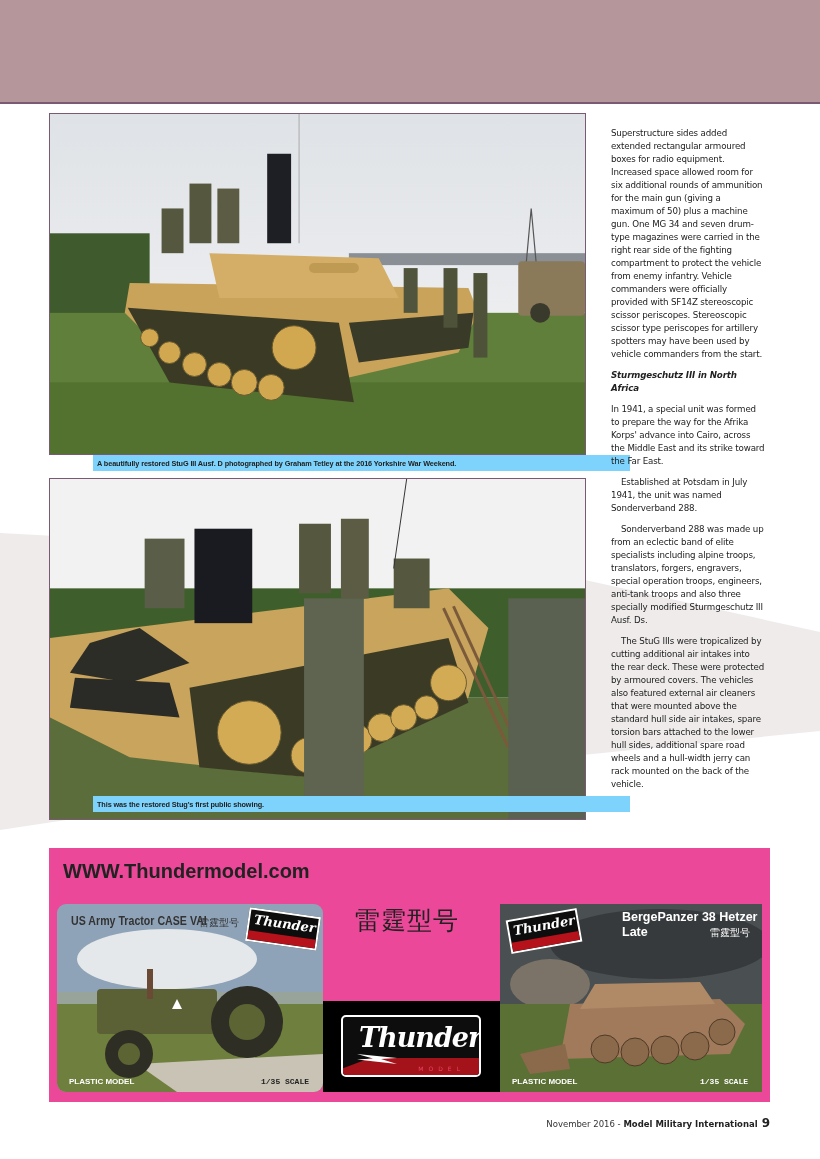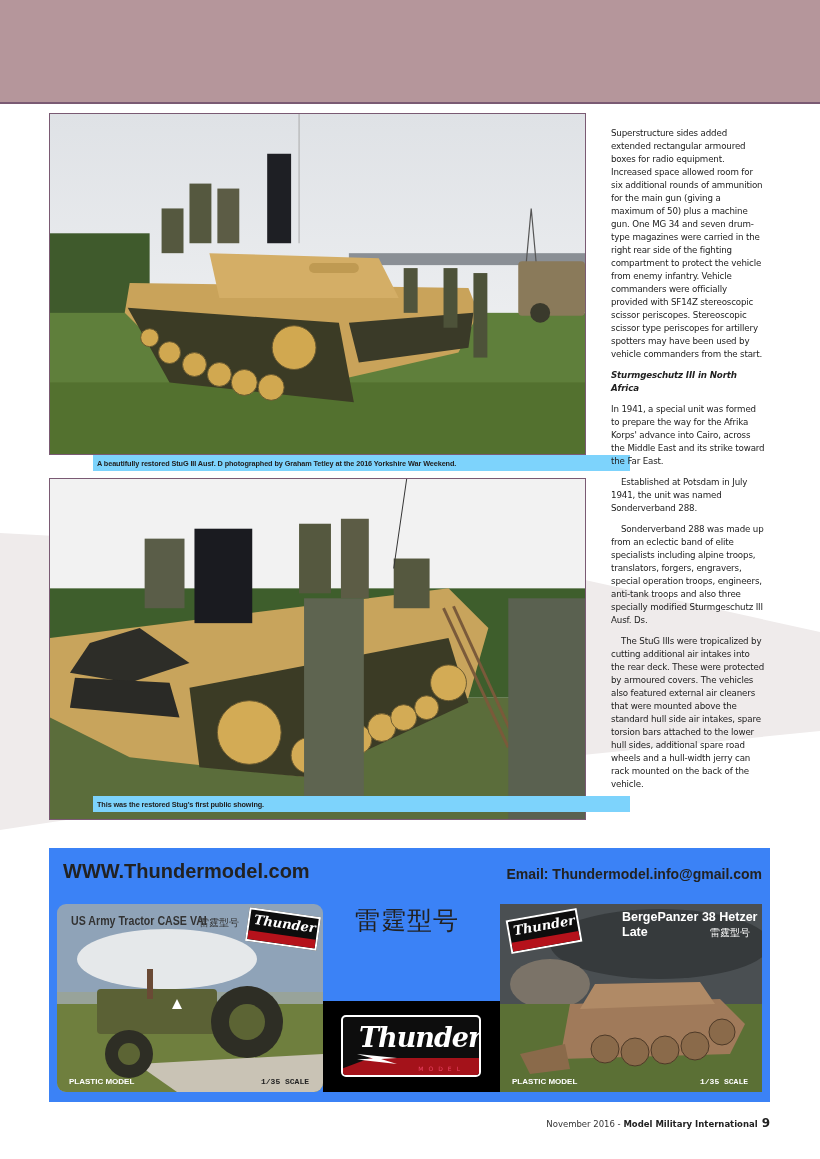--- a/index.html
+++ b/index.html
@@ -21,21 +21,21 @@
     .caption-1 { top: 455px; }
     .caption-2 { top: 796px; }
 
     .text-col { position: absolute; left: 603px; top: 119px; width: 170px; z-index: 2;
       font-family: "DejaVu Sans", sans-serif; font-size: 8.7px; line-height: 13px; color: #222; letter-spacing: -0.15px; }
     .text-col p { margin: 8px; }
     .text-col p.indent { text-indent: 10px; }
     .text-col .subhead { font-weight: bold; font-style: italic; }
     .cont-arrow { display: inline-block; width: 0; height: 0; border-left: 7px solid #8a4b7c; border-top: 4px solid transparent; border-bottom: 4px solid transparent; margin-left: 6px; vertical-align: middle; }
 
-    .ad { position: absolute; left: 49px; top: 848px; width: 721px; height: 254px; background: #3b82f6; z-index: 2; }
+    .ad { position: absolute; left: 49px; top: 848px; width: 721px; height: 254px; background: #ec4899; z-index: 2; }
     .ad-url { position: absolute; left: 14px; top: 12px; font-family: "Liberation Sans", sans-serif; font-weight: bold; font-size: 20px; color: #222; }
     .ad-email { position: absolute; right: 8px; top: 18px; font-family: "Liberation Sans", sans-serif; font-weight: bold; font-size: 14px; color: #222; }
     .ad-box { position: absolute; top: 56px; height: 188px; overflow: hidden; }
     .ad-box-left { left: 8px; width: 266px; border-radius: 9px; }
     .ad-box-right { left: 451px; width: 262px; }
     .ad-box svg { display: block; width: 100%; height: 100%; }
     .ad-box .box-title { position: absolute; font-family: "Liberation Sans", sans-serif; font-weight: bold; color: #333; }
     .ad-box-left .box-title { left: 14px; top: 10px; font-size: 12.5px; transform: scaleX(0.85); transform-origin: left; color: #333; }
     .ad-box-right .box-title { left: 106px; top: 6px; font-size: 12.5px; color: #fff; line-height: 15px; margin-left: 16px; }
     .ad-box .box-cn { position: absolute; font-size: 10px; }
@@ -154,21 +154,20 @@
   <p>Superstructure sides added extended rectangular armoured boxes for radio equipment. Increased space allowed room for six additional rounds of ammunition for the main gun (giving a maximum of 50) plus a machine gun. One MG 34 and seven drum-type magazines were carried in the right rear side of the fighting compartment to protect the vehicle from enemy infantry. Vehicle commanders were officially provided with SF14Z stereoscopic scissor periscopes. Stereoscopic scissor type periscopes for artillery spotters may have been used by vehicle commanders from the start.</p>
   <p class="subhead">Sturmgeschutz III in North Africa</p>
   <p>In 1941, a special unit was formed to prepare the way for the Afrika Korps' advance into Cairo, across the Middle East and its strike toward the Far East.</p>
   <p class="indent">Established at Potsdam in July 1941, the unit was named Sonderverband 288.</p>
   <p class="indent">Sonderverband 288 was made up from an eclectic band of elite specialists including alpine troops, translators, forgers, engravers, special operation troops, engineers, anti-tank troops and also three specially modified Sturmgeschutz III Ausf. Ds.</p>
   <p class="indent">The StuG IIIs were tropicalized by cutting additional air intakes into the rear deck. These were protected by armoured covers. The vehicles also featured external air cleaners that were mounted above the standard hull side air intakes, spare torsion bars attached to the lower hull sides, additional spare road wheels and a hull-width jerry can rack mounted on the back of the vehicle.</p>
 </div>
 
 <div class="ad">
   <div class="ad-url">WWW.Thundermodel.com</div>
-  <div class="ad-email">Email: Thundermodel.info@gmail.com</div>
 
   <div class="ad-box ad-box-left">
     <svg viewBox="0 0 266 188" preserveAspectRatio="none">
       <rect width="266" height="188" fill="#8fa3b8"></rect>
       <ellipse cx="110" cy="55" rx="90" ry="30" fill="#e5e8ea"></ellipse>
       <rect y="88" width="266" height="12" fill="#98a39a"></rect>
       <rect y="100" width="266" height="88" fill="#6f7f3e"></rect>
       <polygon points="80,160 266,150 266,188 120,188" fill="#c9c3b5"></polygon>
       <rect x="40" y="85" width="120" height="45" rx="4" fill="#5b6135"></rect>
       <rect x="90" y="65" width="6" height="30" fill="#6a4a35"></rect>

